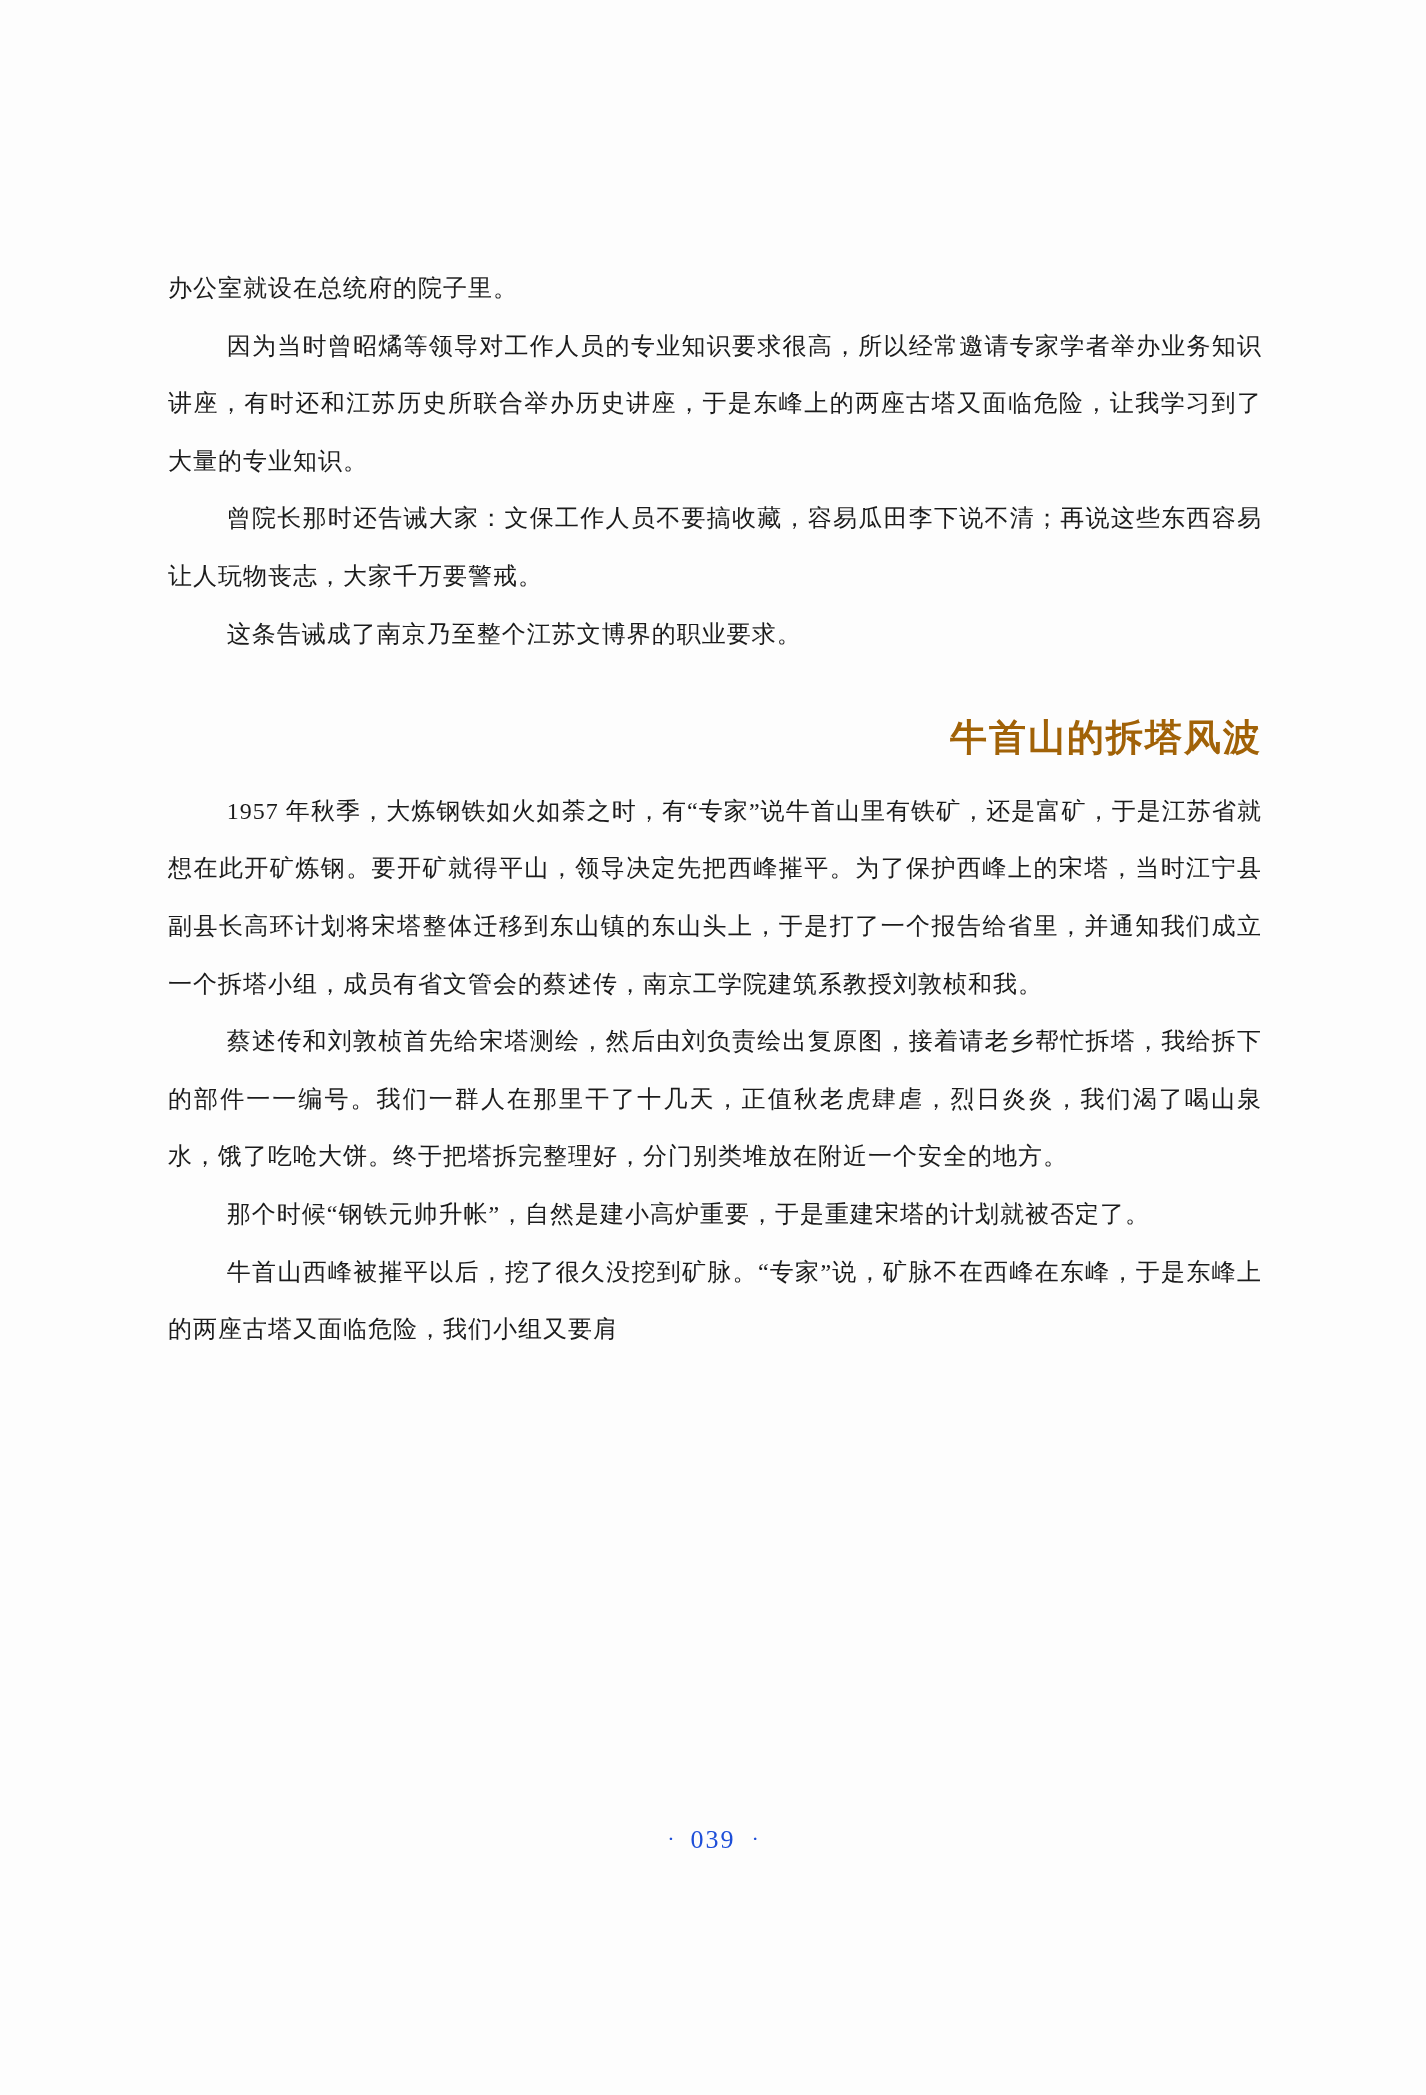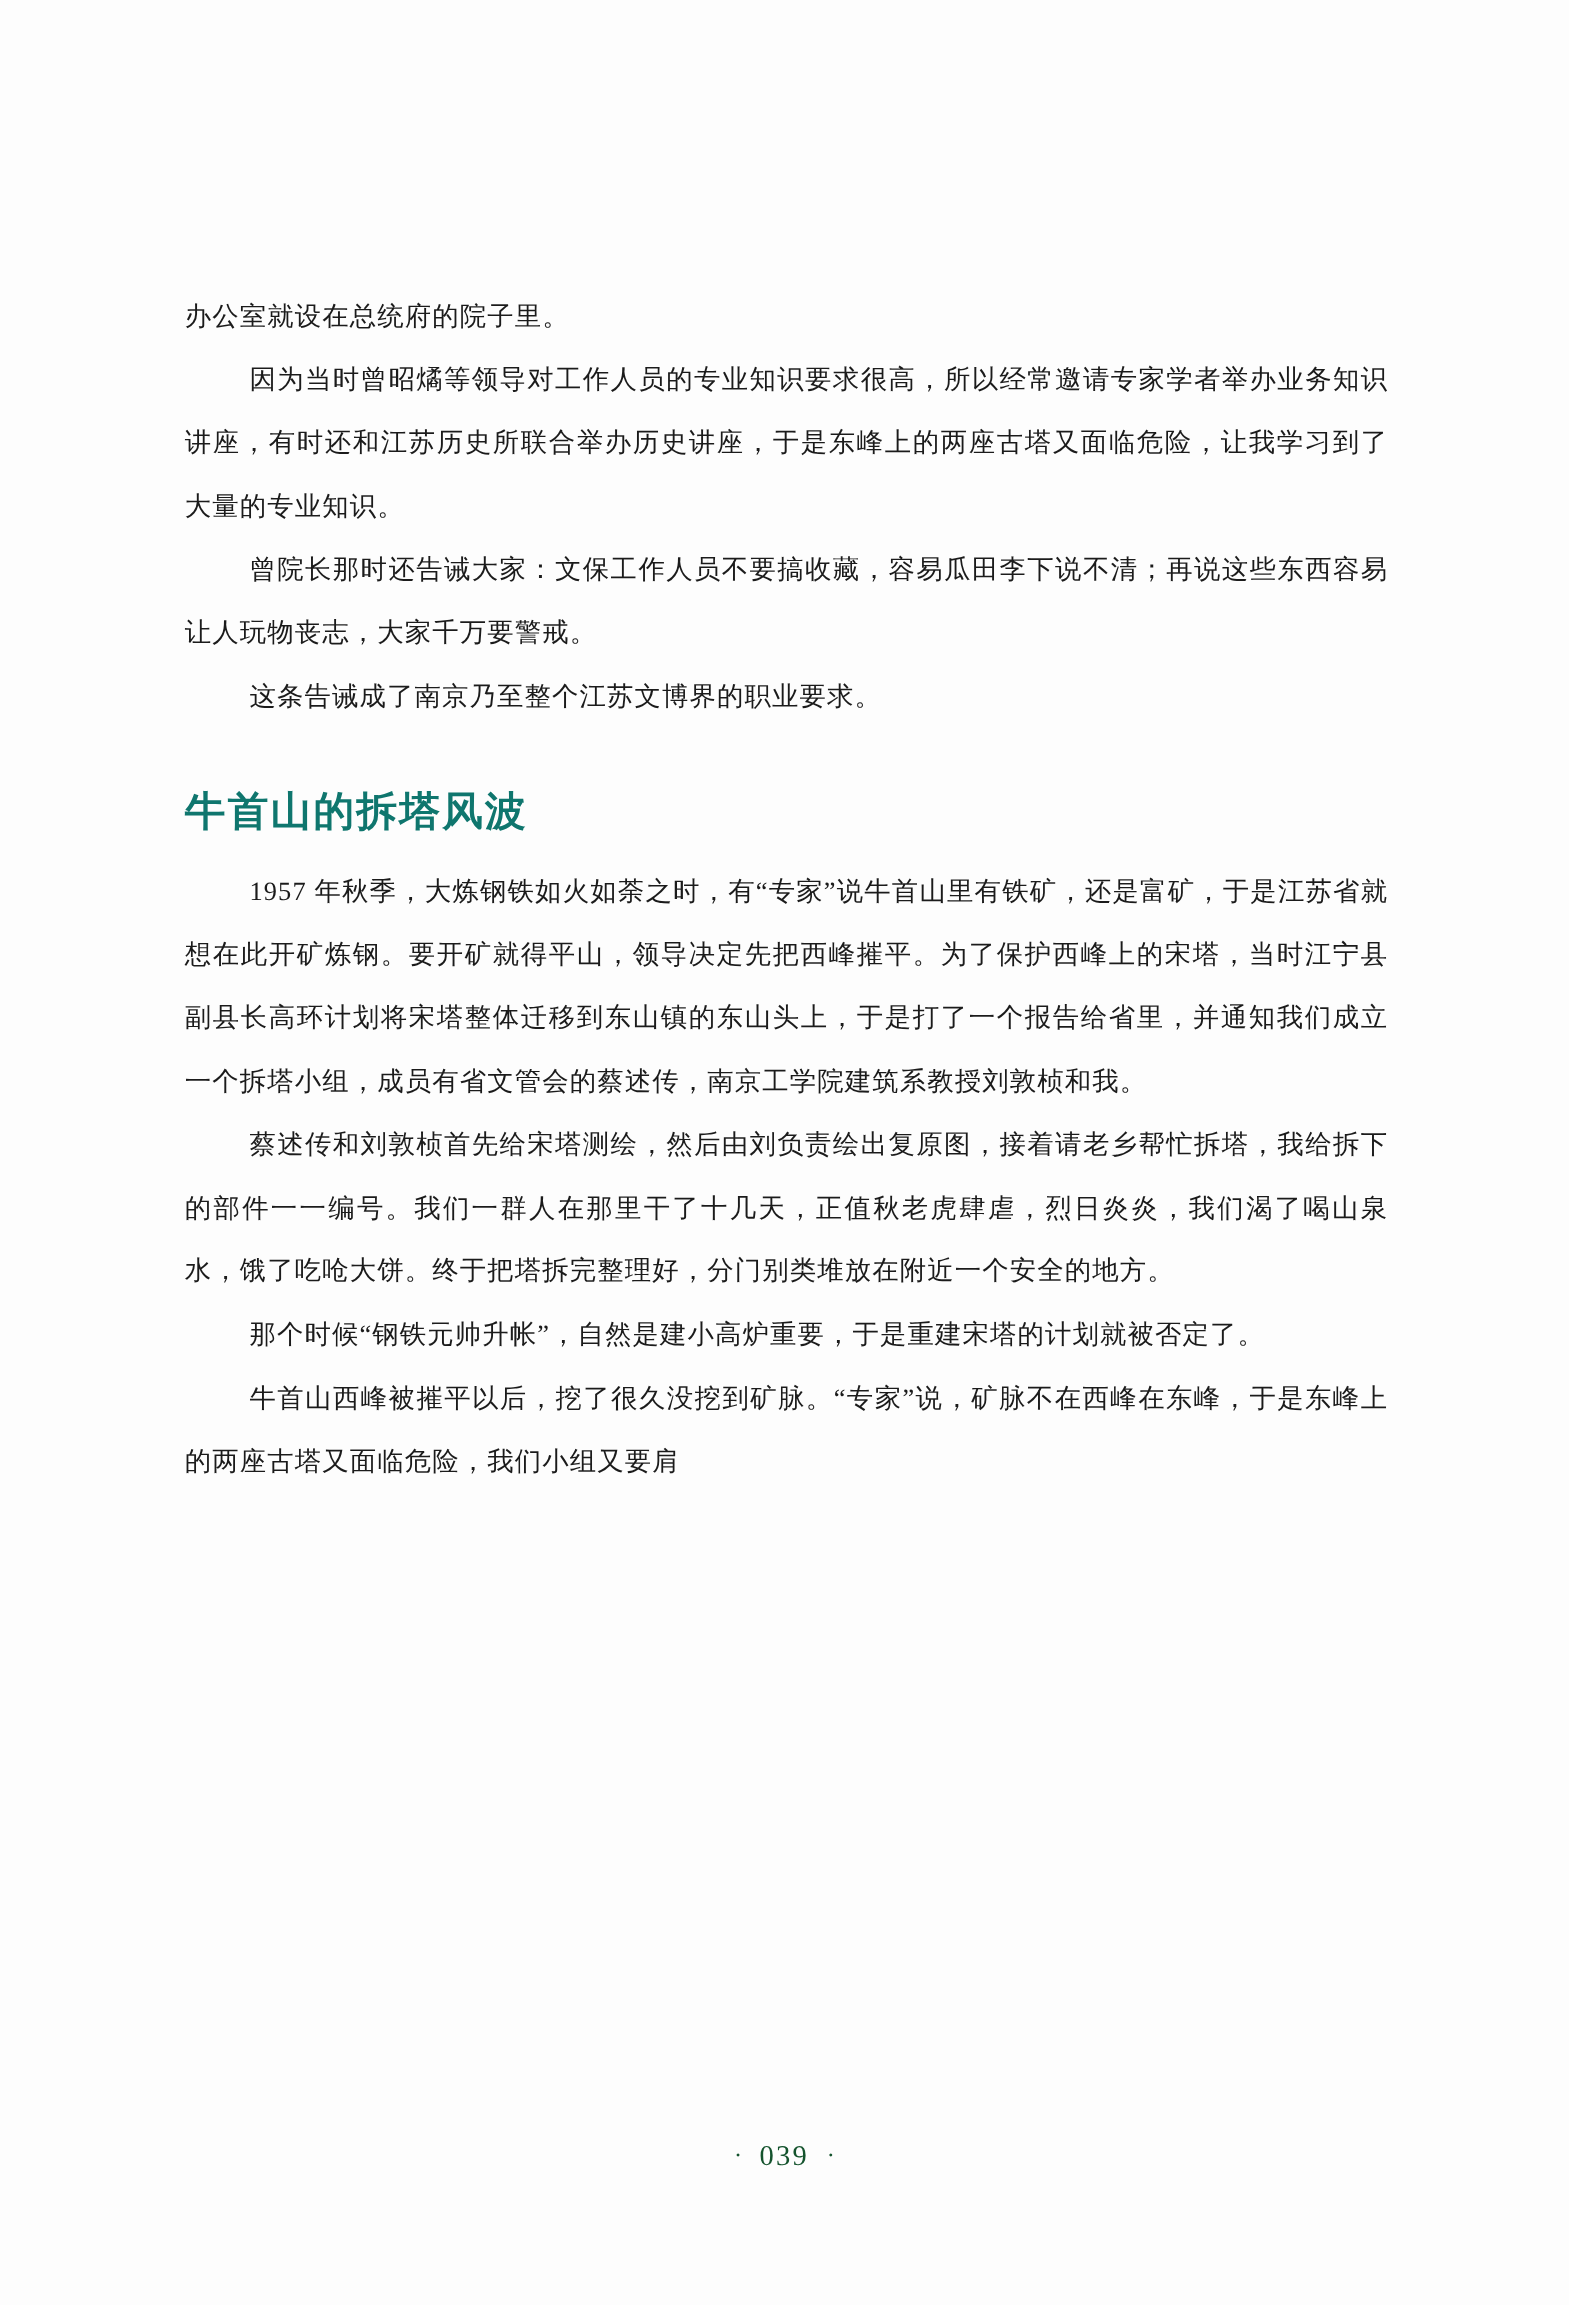--- a/index.html
+++ b/index.html
@@ -33,34 +33,34 @@
     text-align: justify;
     text-justify: inter-ideograph;
   }
   .para.indent {
     text-indent: 2.45em;
   }
   .section-heading {
     margin: 46px 0 16px 0;
     font-size: 37px;
     line-height: 57.6px;
-    text-align: left;
+    text-align: right;
     font-weight: 700;
     letter-spacing: 2px;
     font-family: "Liberation Sans", "DejaVu Sans", sans-serif;
-    color: #0f766e;
+    color: #a16207;
   }
   .page-footer {
     position: absolute;
     left: 0;
-    top: 1945px;
+    top: 1825px;
     width: 100%;
     text-align: center;
     font-size: 26px;
-    color: #14532d;
+    color: #1d4ed8;
   }
   .page-footer .dot {
     font-size: 22px;
     vertical-align: 2px;
   }
   .page-footer .num {
     margin: 0 16px;
     letter-spacing: 2px;
   }
 </style>

